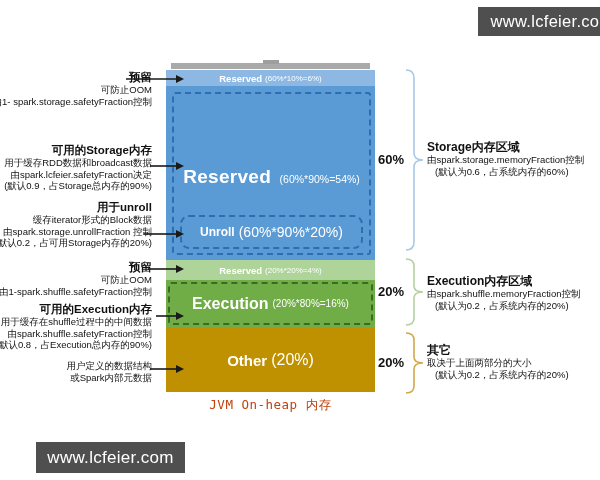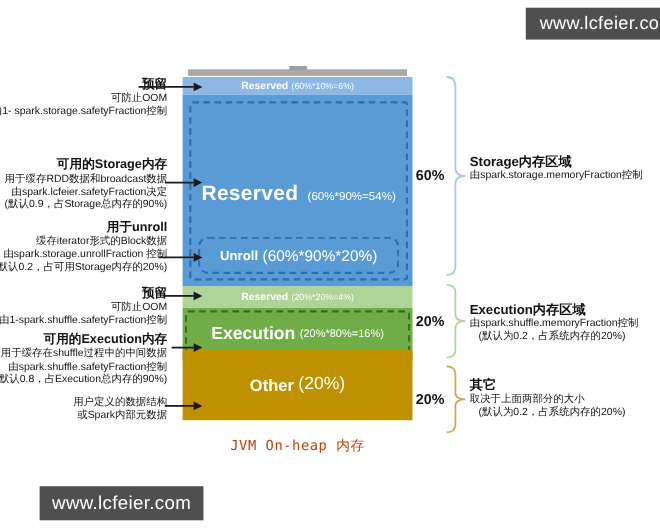--- a/index.html
+++ b/index.html
@@ -22,21 +22,21 @@
   .storage{top:23px;height:174px;background:var(--storage_blue,#5b9bd5);}
   .dashed-box{position:absolute;left:6px;top:6px;right:4px;bottom:5px;
               border:2px dashed var(--border_blue,#2e6db0);border-radius:3px;}
   .storage-title{position:absolute;left:0;right:0;top:72px;text-align:center;}
   .unroll-box{position:absolute;left:6px;right:6px;bottom:4px;height:30px;
               border:2px dashed var(--border_blue,#2e6db0);border-radius:9px;}
   .reserved-green{top:197px;height:20px;background:var(--green_light,#aed49a);}
   .execution{top:217px;height:48px;background:var(--execution_green,#70ad47);}
   .exec-box{position:absolute;left:2px;top:2px;right:2px;bottom:3px;
             border:2px dashed var(--border_green,#3a6b24);border-radius:3px;}
-  .other{top:255px;height:64px;background:var(--other_gold,#bf9000);}
+  .other{top:265px;height:64px;background:var(--other_gold,#bf9000);}
 
   .name{font-weight:bold;color:#fff;}
   .formula{color:#fff;margin-left:4px;font-weight:normal;text-align:center;}
   .sz-strip .name{font-size:9.5px;}
   .sz-strip .formula{font-size:8px;margin-left:3px;}
   .sz-big .name{font-size:19px;letter-spacing:.3px;}
   .sz-big .formula{font-size:10.5px;}
   .sz-unroll .name{font-size:12px;}
   .sz-unroll .formula{font-size:14px;}
   .sz-exec .name{font-size:16px;}
@@ -196,20 +196,21 @@
     <path d="M3,2 Q11,2 11,9 L11,26 Q11,32 20,32 Q11,32 11,38 L11,55 Q11,62 3,62"></path>
     </svg>
 
   <div class="pct" style="top:152px">60%</div>
   <div class="pct" style="top:284px">20%</div>
   <div class="pct" style="top:355px">20%</div>
 
   <div class="rnote" style="top:140px">
     <div class="rnote-title">Storage内存区域</div>
     <div class="rnote-line">由spark.storage.memoryFraction控制</div>
+    <div class="rnote-line indent">(默认为0.6，占系统内存的60%)</div>
   </div>
 
   <div class="rnote" style="top:274px">
     <div class="rnote-title">Execution内存区域</div>
     <div class="rnote-line">由spark.shuffle.memoryFraction控制</div>
     <div class="rnote-line indent">(默认为0.2，占系统内存的20%)</div>
   </div>
 
   <div class="rnote" style="top:343px">
     <div class="rnote-title">其它</div>

